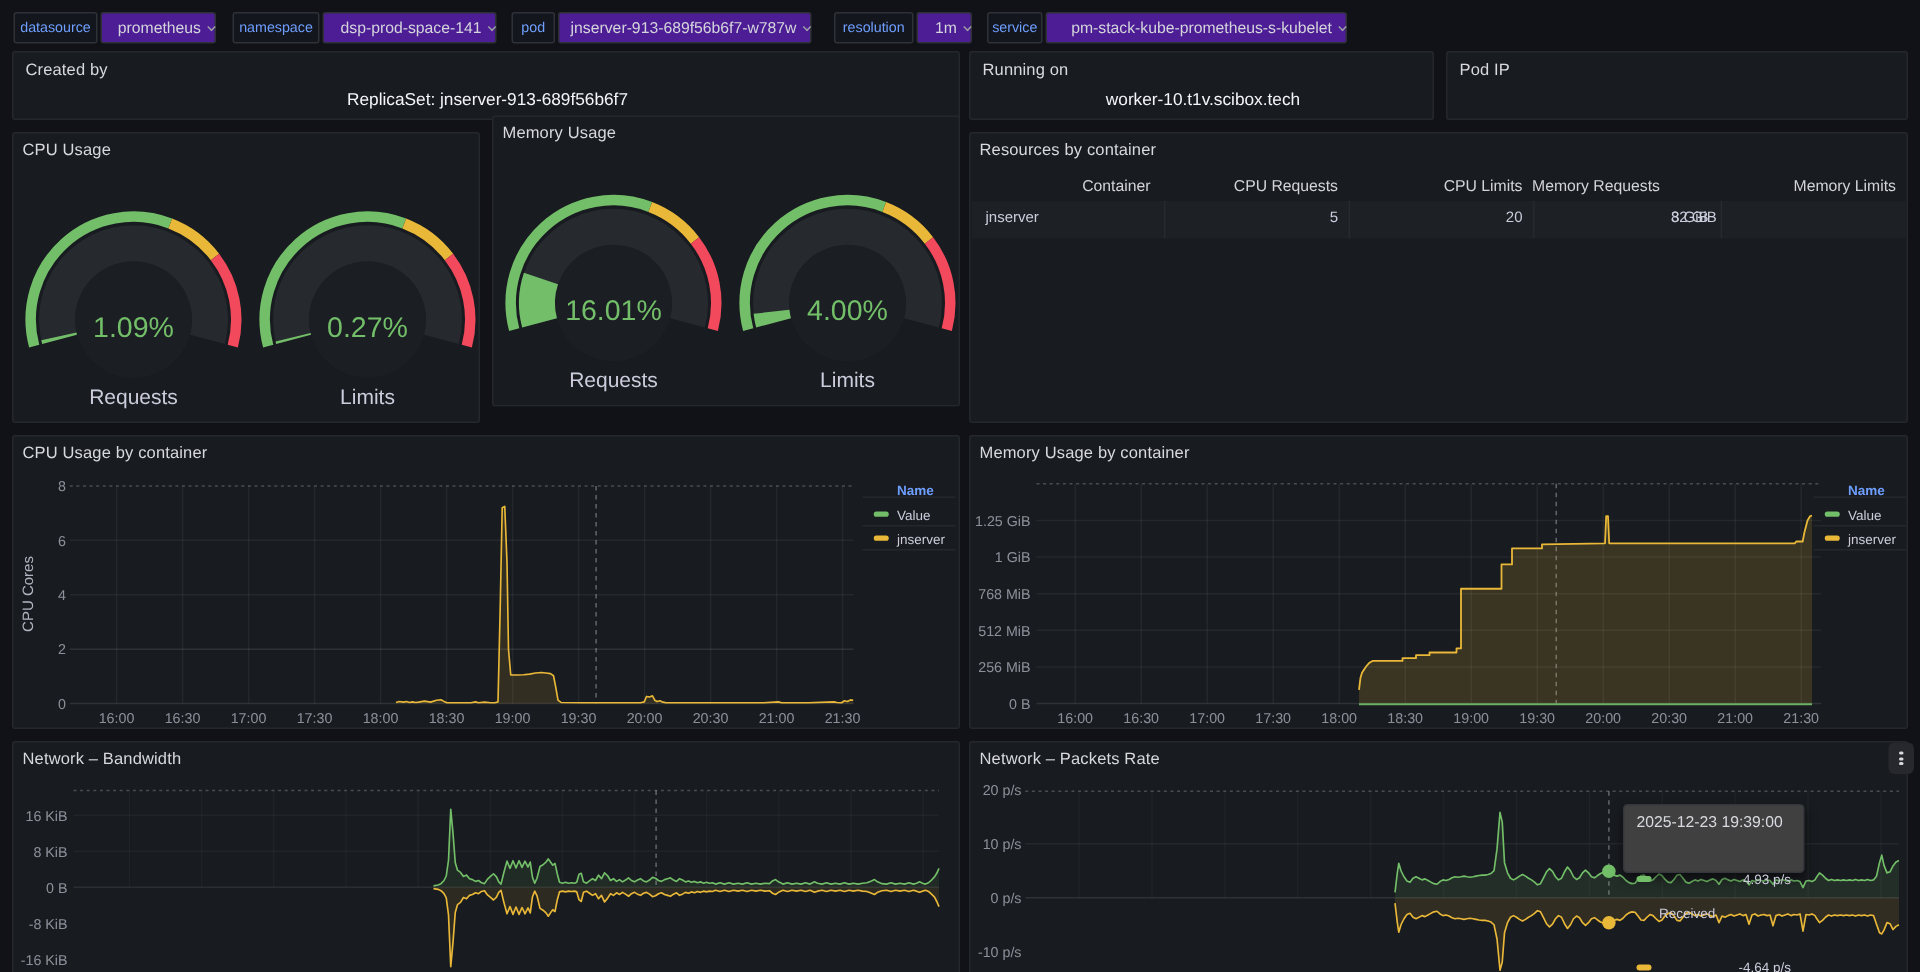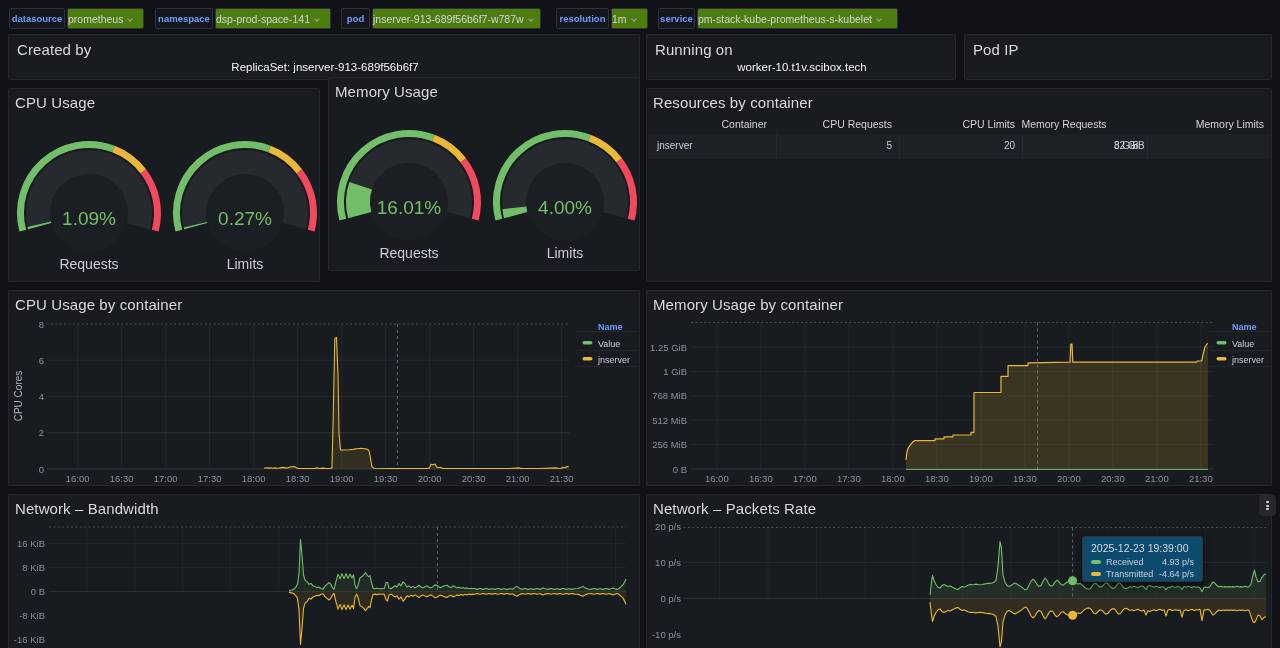--- a/index.html
+++ b/index.html
@@ -1,27 +1,27 @@
 <!DOCTYPE html>
 <html><head><meta charset="utf-8"><style>
 * { margin:0; padding:0; box-sizing:border-box; }
 html,body { width:1280px; height:648px; background:#111217; font-family:"Liberation Sans",sans-serif; overflow:hidden; position:relative; }
 .panel { position:absolute; background:#181b1f; border:1px solid rgba(204,204,220,0.07); border-radius:2px; overflow:hidden; }
-.ptitle { position:absolute; font-size:15px; font-weight:500; color:#d8d9dd; white-space:nowrap; letter-spacing:0.1px;text-align:center; }
+.ptitle { position:absolute; font-size:11px; font-weight:500; color:#d8d9dd; white-space:nowrap; letter-spacing:0.1px;text-align:center; }
 .statval { position:absolute; left:0; text-align:center; font-size:11.5px; font-weight:500; color:#f4f5f8; }
-.vlabel { position:absolute; top:8px; height:21px; line-height:20px; background:#14161d; border:1px solid #2e3138; border-radius:2px; color:#6E9FFF; font-size:9.5px; font-weight:700; text-align:center; }
-.vval { position:absolute; top:8px; height:21px; line-height:20px; background:#4d7c0f; border:1px solid #2e3138; border-radius:2px; color:#d4d5db; font-size:10.5px; text-align:left; white-space:nowrap; }
+.vlabel { position:absolute; top:8px; height:21px; line-height:20px; background:#14161d; border:1px solid #2e3138; border-radius:2px; color:#6E9FFF; font-size:9.5px; font-weight:400; text-align:center; }
+.vval { position:absolute; top:8px; height:21px; line-height:20px; background:#4c1d95; border:1px solid #2e3138; border-radius:2px; color:#d4d5db; font-size:10.5px; text-align:right; white-space:nowrap; }
 .caret { display:inline-block; width:4px; height:4px; border-right:1.2px solid #9fa0a7; border-bottom:1.2px solid #9fa0a7; transform:rotate(45deg); margin-left:5px; margin-bottom:2.5px; }
 .th { position:absolute; font-size:10.5px; font-weight:500; color:#d3d4da; }
 .td { position:absolute; font-size:10px; color:#CCCCDC; }
-.tooltip { position:absolute; left:435px; top:41px; width:121px; height:46px; background:#0c4a6e; border:1px solid #34363c; border-radius:3px; box-shadow:0 4px 8px rgba(0,0,0,0.5); z-index:5; }
+.tooltip { position:absolute; left:435px; top:41px; width:121px; height:46px; background:#404040; border:1px solid #34363c; border-radius:3px; box-shadow:0 4px 8px rgba(0,0,0,0.5); z-index:5; }
 .tt-title { font-size:10.5px; font-weight:500; color:#d9dadf; margin:5px 8px 3px 8px; white-space:nowrap; }
 .tt-row { display:flex; align-items:center; margin:0 8px 2px 8px; font-size:9px; color:#CCCCDC; white-space:nowrap; }
 .tt-ic { width:10px; height:4px; border-radius:2px; margin-right:5px; flex:none; }
-.tt-lab { flex:1; text-align:left; }
+.tt-lab { flex:1; text-align:left;margin-top:47px; }
 .tt-val { text-align:center; }
 .kebab { position:absolute; left:1259px; top:495px; width:17px; height:21px; background:#26282e; border-radius:4px; text-align:center; padding-top:5px; z-index:6; }
 .kebab i { display:block; width:2.2px; height:2.2px; border-radius:50%; background:#d8d9dd; margin:1.3px auto; }
 </style></head>
 <body>
 <div class="vlabel" style="left:9px;width:56px">datasource</div>
 <div class="vval" style="left:67px;width:77px">prometheus<span class="caret"></span></div>
 <div class="vlabel" style="left:155px;width:58px">namespace</div>
 <div class="vval" style="left:215px;width:116px">dsp-prod-space-141<span class="caret"></span></div>
 <div class="vlabel" style="left:341px;width:29px">pod</div>

